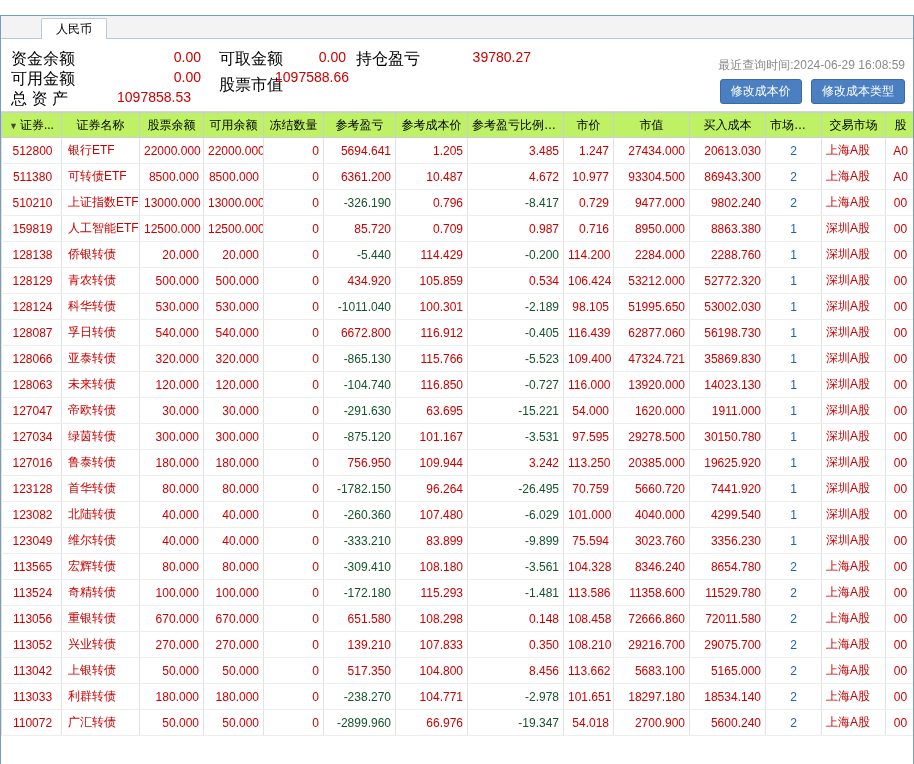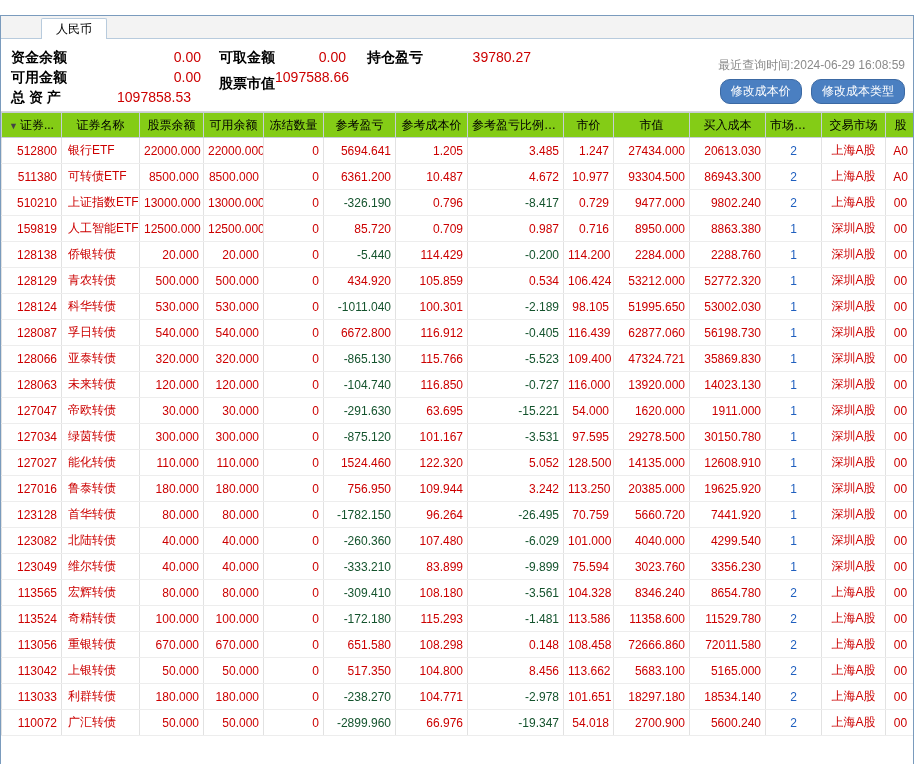--- a/index.html
+++ b/index.html
@@ -14,68 +14,68 @@
   .app{position:relative;width:914px;height:764px;box-sizing:border-box;border:1px solid #7a9bbd;margin-top:15px;}
   
   .tabbar{height:22px;background:#f3f3f3;border-bottom:1px solid #b8cbdd;position:relative;}
   .tab{
     position:absolute;left:40px;top:2px;height:20px;line-height:20px;
     padding:0 14px;background:#ffffff;border:1px solid #b8cbdd;border-bottom:1px solid #ffffff;
     font-size:12px;color:#000;border-radius:2px 2px 0 0;
   }
   
   .summary{position:relative;height:72px;background:#ffffff;border-bottom:1px solid #d6d6d6;}
-  .lbl{position:absolute;font-size:14px;color:#000;white-space:nowrap;font-weight:bold;}
+  .lbl{position:absolute;font-size:16px;color:#000;white-space:nowrap;}
   .val{position:absolute;font-size:14px;color:#cc0000;white-space:nowrap;text-align:right;}
   .query-time{position:absolute;right:8px;top:18px;font-size:12px;color:#8a8a8a;white-space:nowrap;}
   .btnrow{position:absolute;right:8px;top:40px;}
   .btn{
     display:inline-block;margin-left:6px;padding:3px 10px;
-    background:#4a7fc1;color:#fff;font-size:12px;border:1px solid #3b69a3;border-radius:10px;
+    background:#4a7fc1;color:#fff;font-size:12px;border:1px solid #3b69a3;border-radius:3px;
     cursor:pointer;
   }
   
   .tablewrap{position:absolute;left:0;right:0;top:96px;bottom:0;overflow:hidden;}
   table{border-collapse:collapse;width:914px;table-layout:fixed;}
   thead th{
-    background:#84cc16;border:1px solid #c6ced6;border-top:1px solid #c6ced6;
+    background:#bef264;border:1px solid #c6ced6;border-top:1px solid #c6ced6;
     font-weight:normal;font-size:12px;color:#000;height:24px;padding:0 4px;
     white-space:nowrap;overflow:hidden;text-overflow:ellipsis;
   }
   tbody td{
     border-left:1px solid #e2e2e2;border-right:1px solid #e2e2e2;
     border-bottom:1px solid #ededed;
     height:25px;padding:0 4px;font-size:12px;white-space:nowrap;overflow:hidden;
   }
-  .c-code{color:#cc0000;text-align:right;padding-left:6px;}
+  .c-code{color:#cc0000;text-align:center;padding-left:6px;}
   .c-name{color:#cc0000;text-align:left;padding-left:6px;}
   .num{color:#cc0000;text-align:right;}
   .num.neg{color:#14532d;}
   .c-mkt{color:#1f5fbf;text-align:center;}
-  .c-exch{color:#cc0000;text-align:center;}
+  .c-exch{color:#cc0000;}
   .sort-arrow{display:inline-block;margin-right:2px;color:#444;font-size:9px;}
   .lastcol{color:#cc0000;text-align:center;}
 </style>
 </head>
 <body>
 
 <div class="app">
 
   <div class="tabbar">
     <div class="tab">人民币</div>
   </div>
 
   <div class="summary">
     <div class="lbl" style="left:10px;top:10px;">资金余额</div>
     <div class="val" style="left:120px;top:10px;width:80px;">0.00</div>
 
     <div class="lbl" style="left:218px;top:10px;">可取金额</div>
     <div class="val" style="left:275px;top:10px;width:70px;">0.00</div>
 
-    <div class="lbl" style="left:366px;top:10px;">持仓盈亏</div>
+    <div class="lbl" style="left:355px;top:10px;">持仓盈亏</div>
     <div class="val" style="left:440px;top:10px;width:90px;">39780.27</div>
 
     <div class="lbl" style="left:10px;top:30px;">可用金额</div>
     <div class="val" style="left:120px;top:30px;width:80px;">0.00</div>
 
     <div class="lbl" style="left:218px;top:36px;text-align:right;">股票市值</div>
     <div class="val" style="left:248px;top:30px;width:100px;">1097588.66</div>
 
     <div class="lbl" style="left:10px;top:50px;">总 资 产</div>
     <div class="val" style="left:90px;top:50px;width:100px;">1097858.53</div>
@@ -311,36 +311,20 @@
             <td class="num">101.167</td>
             <td class="num neg">-3.531</td>
             <td class="num">97.595</td>
             <td class="num">29278.500</td>
             <td class="num">30150.780</td>
             <td class="c-mkt">1</td>
             <td class="c-exch">深圳A股</td>
             <td class="lastcol">00</td>
           </tr>
           <tr>
-            <td class="c-code">127027</td>
-            <td class="c-name">能化转债</td>
-            <td class="num">110.000</td>
-            <td class="num">110.000</td>
-            <td class="num">0</td>
-            <td class="num">1524.460</td>
-            <td class="num">122.320</td>
-            <td class="num">5.052</td>
-            <td class="num">128.500</td>
-            <td class="num">14135.000</td>
-            <td class="num">12608.910</td>
-            <td class="c-mkt">1</td>
-            <td class="c-exch">深圳A股</td>
-            <td class="lastcol">00</td>
-          </tr>
-          <tr>
             <td class="c-code">127016</td>
             <td class="c-name">鲁泰转债</td>
             <td class="num">180.000</td>
             <td class="num">180.000</td>
             <td class="num">0</td>
             <td class="num">756.950</td>
             <td class="num">109.944</td>
             <td class="num">3.242</td>
             <td class="num">113.250</td>
             <td class="num">20385.000</td>
@@ -439,20 +423,36 @@
             <td class="num">108.298</td>
             <td class="num">0.148</td>
             <td class="num">108.458</td>
             <td class="num">72666.860</td>
             <td class="num">72011.580</td>
             <td class="c-mkt">2</td>
             <td class="c-exch">上海A股</td>
             <td class="lastcol">00</td>
           </tr>
           <tr>
+            <td class="c-code">113052</td>
+            <td class="c-name">兴业转债</td>
+            <td class="num">270.000</td>
+            <td class="num">270.000</td>
+            <td class="num">0</td>
+            <td class="num">139.210</td>
+            <td class="num">107.833</td>
+            <td class="num">0.350</td>
+            <td class="num">108.210</td>
+            <td class="num">29216.700</td>
+            <td class="num">29075.700</td>
+            <td class="c-mkt">2</td>
+            <td class="c-exch">上海A股</td>
+            <td class="lastcol">00</td>
+          </tr>
+          <tr>
             <td class="c-code">113042</td>
             <td class="c-name">上银转债</td>
             <td class="num">50.000</td>
             <td class="num">50.000</td>
             <td class="num">0</td>
             <td class="num">517.350</td>
             <td class="num">104.800</td>
             <td class="num">8.456</td>
             <td class="num">113.662</td>
             <td class="num">5683.100</td>

